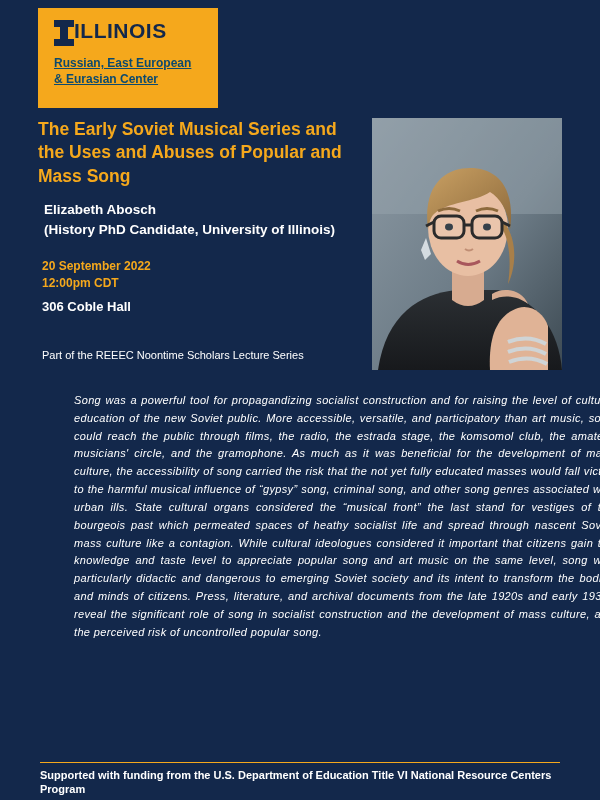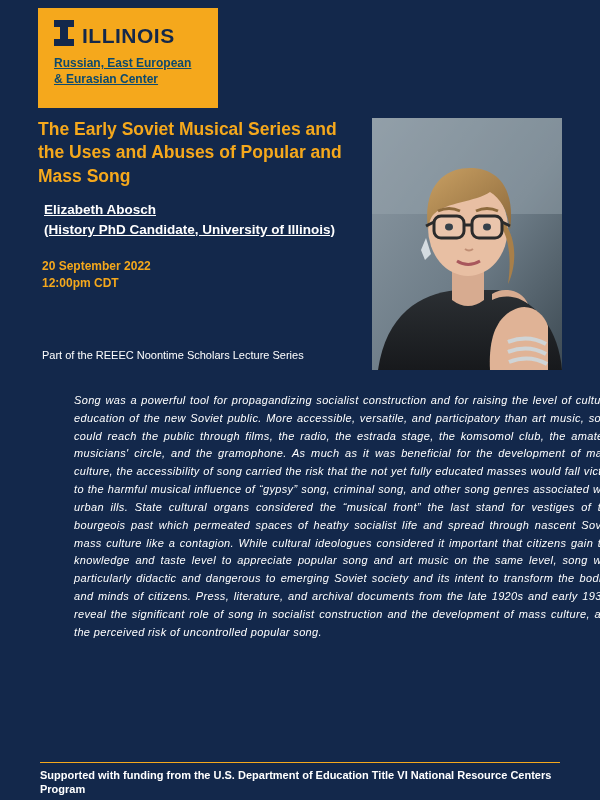--- a/index.html
+++ b/index.html
@@ -27,22 +27,21 @@
     left: 38px;
     top: 8px;
     width: 180px;
     height: 100px;
     background: #f5a81c;
     padding: 12px 14px 10px 16px;
     box-sizing: border-box;
   }
   .logo-row {
     display: flex;
-    align-items: flex-end;
-    gap: 8px;
+    align-items: flex-start;
   }
   .block-i {
     width: 20px;
     height: 26px;
     position: relative;
     flex: 0 0 auto;
   }
   .block-i .bar {
     position: absolute;
     background: #13284b;
@@ -81,21 +80,20 @@
   
   .speaker {
     position: absolute;
     left: 44px;
     top: 200px;
     width: 300px;
     color: #ffffff;
     font-size: 13.5px;
     font-weight: bold;
     line-height: 1.45;
-    text-decoration: underline;
   }
 
   
   .datetime {
     position: absolute;
     left: 42px;
     top: 258px;
     width: 300px;
     color: #f5a81c;
     font-size: 12px;
@@ -195,20 +193,21 @@
 
   <div class="speaker" style="white-space: pre-line;">Elizabeth Abosch
 (History PhD Candidate, University of Illinois)</div>
 
   <div class="datetime">
     <div>20 September 2022</div>
     <div>12:00pm CDT</div>
   </div>
 
   <div class="location">
+    <div>306 Coble Hall</div>
   </div>
 
   <div class="series">Part of the REEEC Noontime Scholars Lecture Series</div>
 
   <div class="photo">
     <svg width="190" height="252" viewBox="0 0 190 252" xmlns="http://www.w3.org/2000/svg" aria-hidden="true">
       <defs>
         <linearGradient id="bgg" x1="0" y1="0" x2="1" y2="1">
           <stop offset="0%" stop-color="#8d9aa4"></stop>
           <stop offset="55%" stop-color="#6e7d88"></stop>

